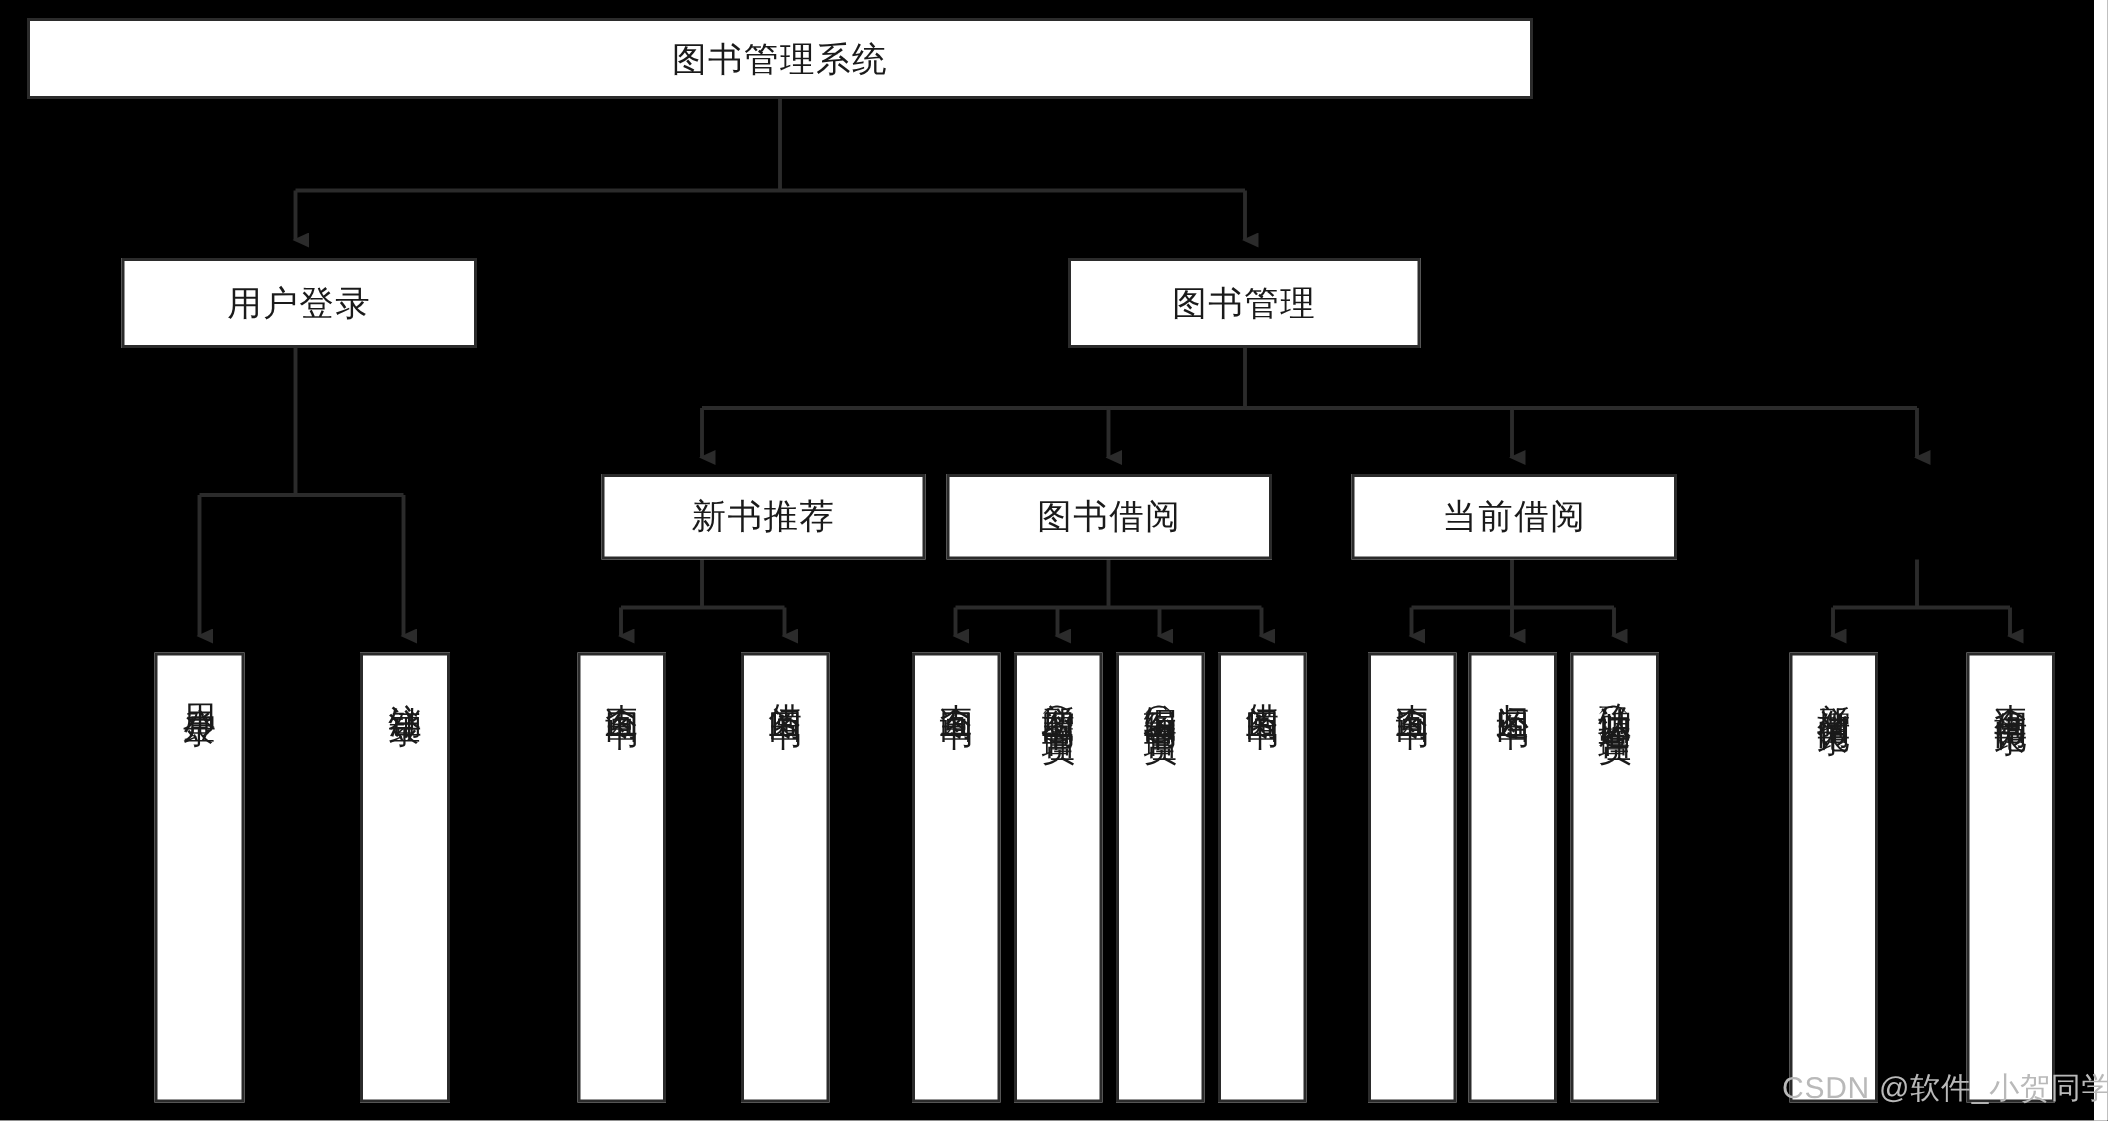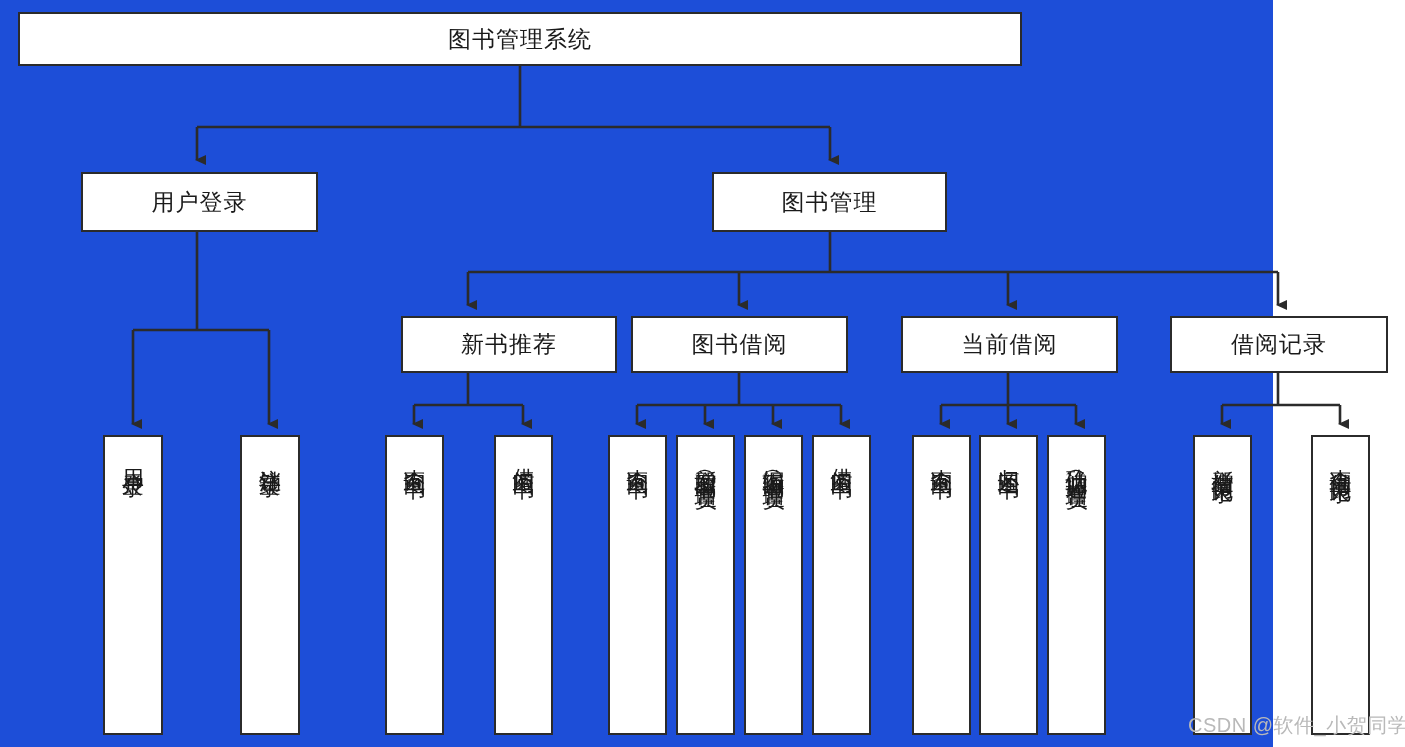--- a/index.html
+++ b/index.html
@@ -1,21 +1,21 @@
 <!DOCTYPE html>
 <html><head>
 <meta charset="utf-8">
 <style>
   html,body{margin:0;padding:0;background:#ffffff;}
   body{
     width:1405px;height:747px;overflow:hidden;
     font-family:"Liberation Sans","DejaVu Sans",sans-serif;
     background:#ffffff;
   }
-  #stage{position:relative;width:1273px;height:747px;background:#1d4ed8;}
+  #stage{position:relative;width:1396px;height:747px;background:#000000;}
   svg#wires{position:absolute;left:0;top:0;width:1405px;height:747px;}
   .node{
     position:absolute;
     box-sizing:border-box;
     background:#ffffff;
     border:2.2px solid #2b2b2b;
     display:flex;
     align-items:center;
     justify-content:center;
     color:#1a1a1a;
@@ -118,23 +118,20 @@
 
   <div class="node h-node" style="left:362px;top:316px;width:216px;height:57px;margin-left:39px;">
     <span>新书推荐</span>
   </div>
   <div class="node h-node" style="left:631px;top:316px;width:217px;height:57px;">
     <span>图书借阅</span>
   </div>
   <div class="node h-node" style="left:901px;top:316px;width:217px;height:57px;">
     <span>当前借阅</span>
   </div>
-  <div class="node h-node" style="left:1170px;top:316px;width:218px;height:57px;">
-    <span>借阅记录</span>
-  </div>
 
   <div class="node v-node" style="left:103px;top:435px;width:60px;height:300px;">
     <span class="vtext">用户登录</span>
   </div>
   <div class="node v-node" style="left:240px;top:435px;width:60px;height:300px;">
     <span class="vtext">注销登录</span>
   </div>
 
   <div class="node v-node" style="left:385px;top:435px;width:59px;height:300px;">
     <span class="vtext">查询图书</span>

